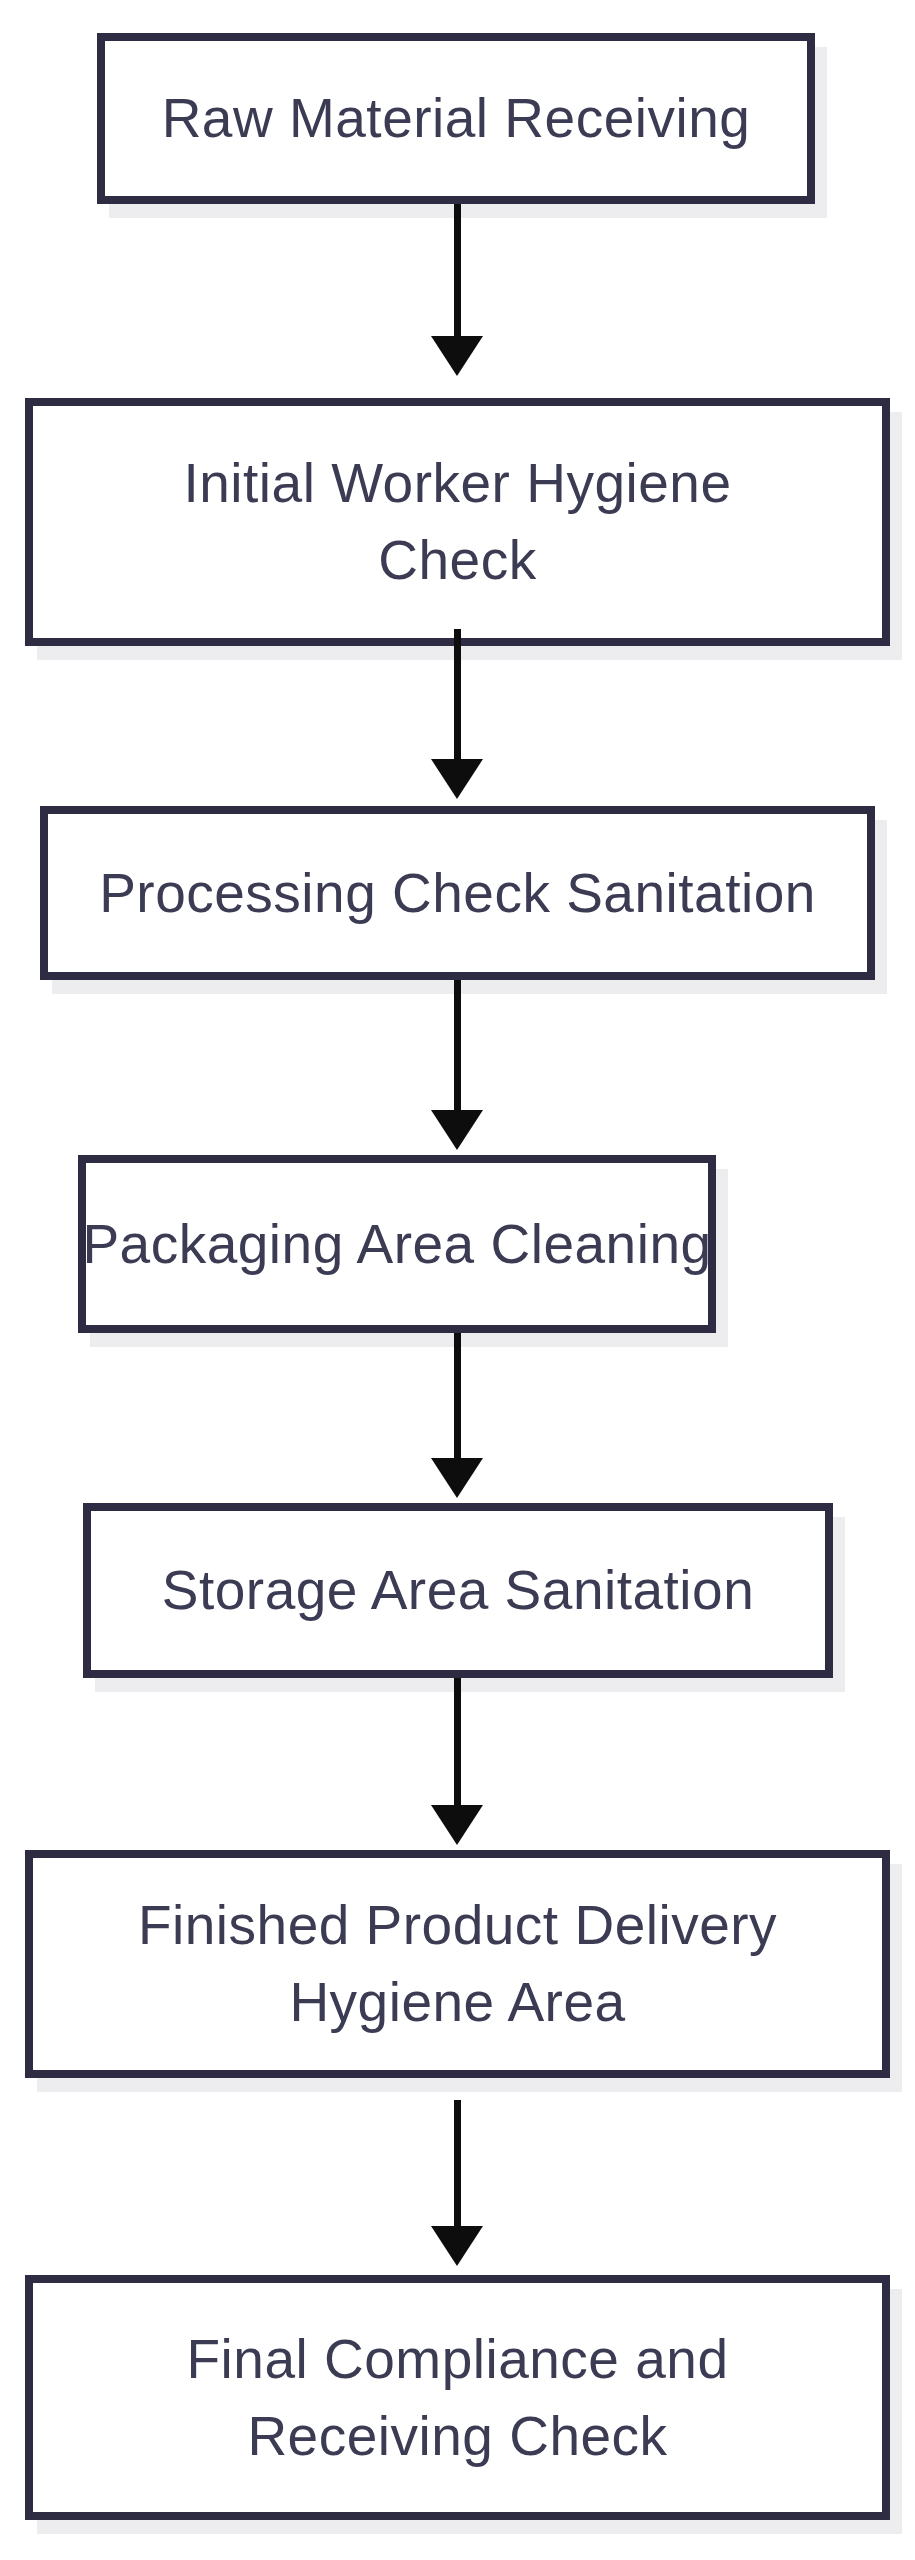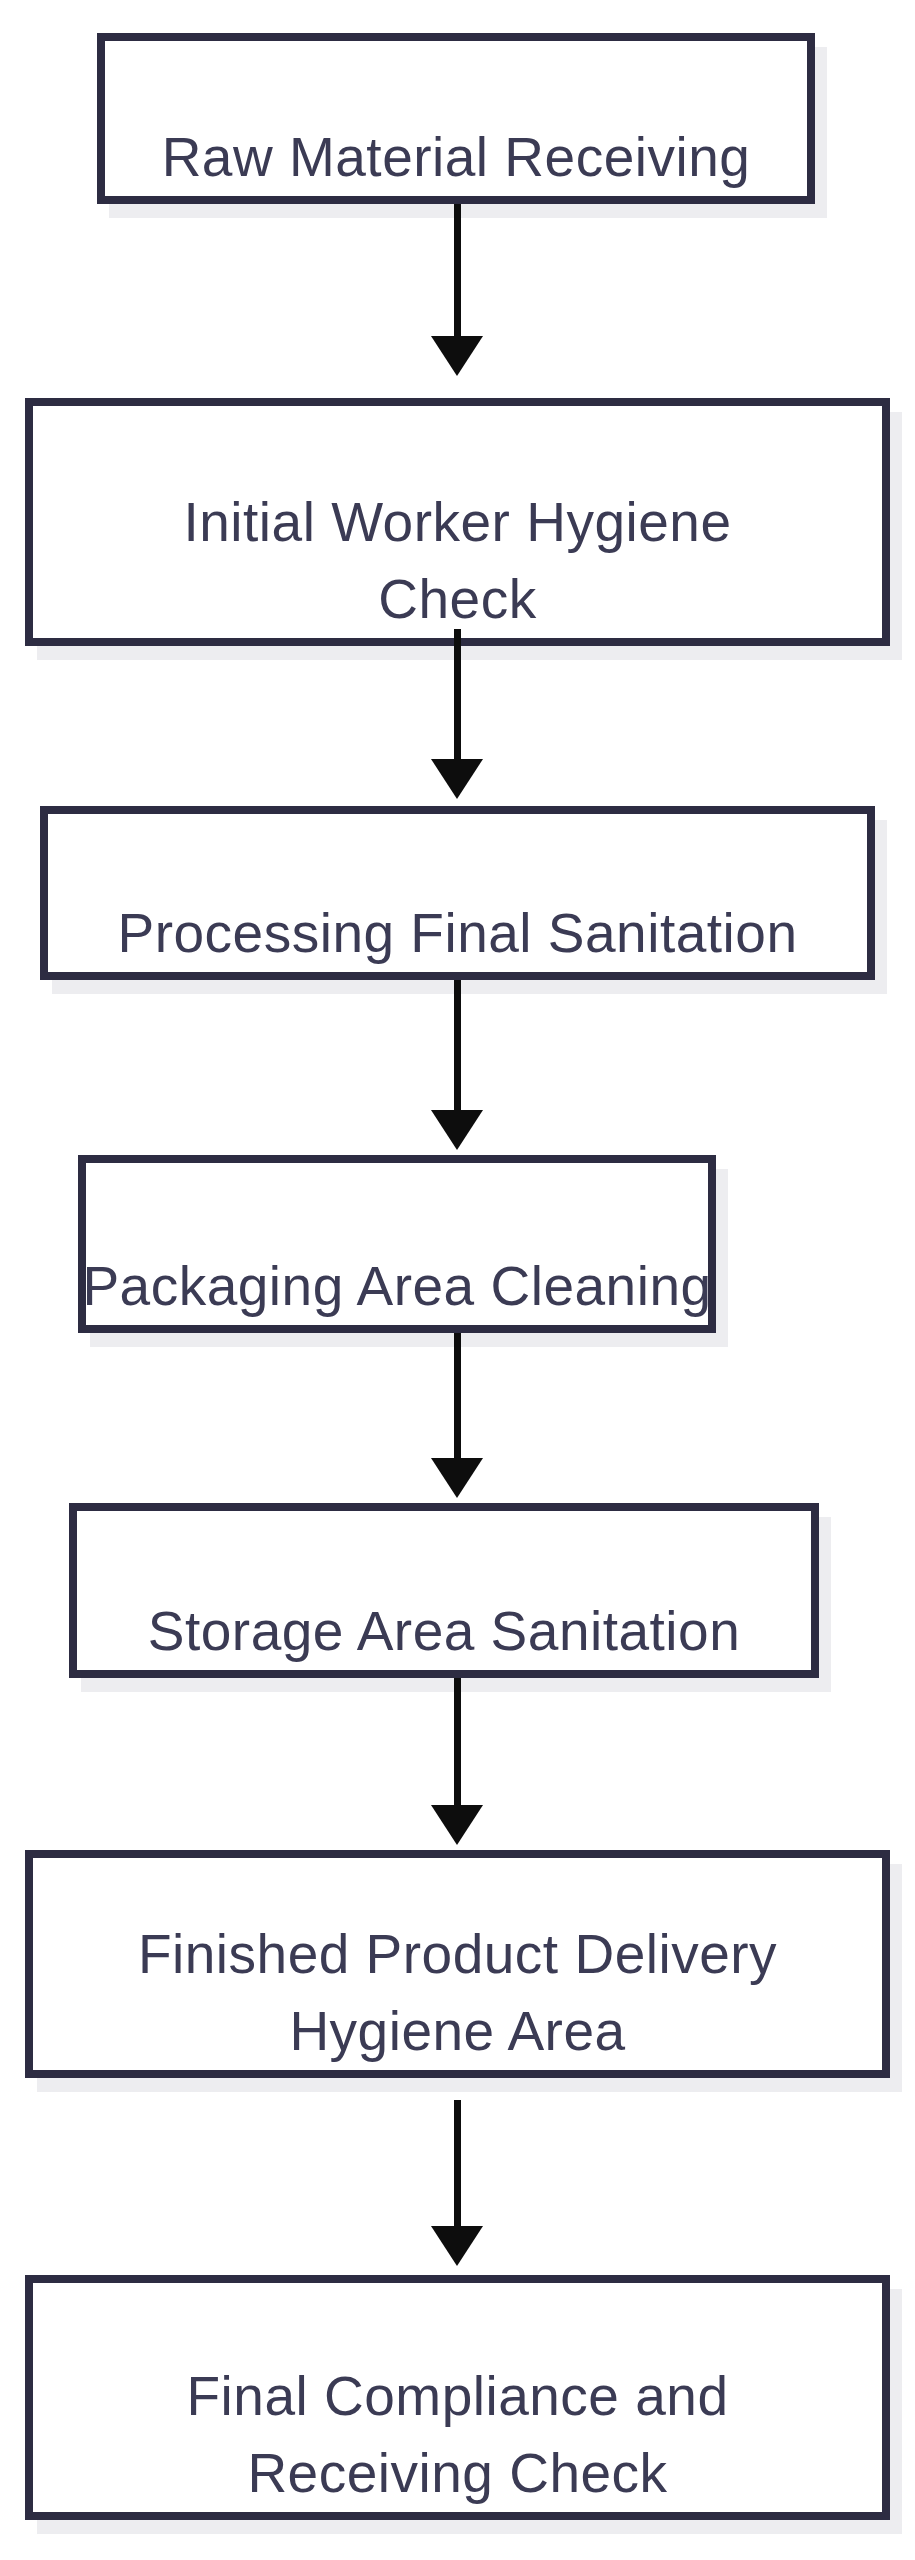--- a/index.html
+++ b/index.html
@@ -17,36 +17,36 @@
   }
   .node {
     position: absolute;
     box-sizing: border-box;
     background: #ffffff;
     border: 8px solid var(--border-color, #2d2c42);
     box-shadow: 12px 14px 0 0 var(--shadow-color, #ededf0);
     display: flex;
     flex-direction: column;
     align-items: center;
-    justify-content: flex-end;
+    justify-content: center;
     text-align: center;
     color: var(--text-color, #3b3b54);
     font-size: 55px;
     line-height: 1.4;
     letter-spacing: 0.5px;
   }
   .node .line { display: block; white-space: nowrap; }
   .node .line:empty { display: none; }
 
   
   .n1 { left:  97px; top:   33px; width: 718px; height: 171px; }
   .n2 { left:  25px; top:  398px; width: 865px; height: 248px; }
   .n3 { left:  40px; top:  806px; width: 835px; height: 174px; }
   .n4 { left:  78px; top: 1155px; width: 638px; height: 178px; }
-  .n5 { left:  69px; top: 1503px; width: 750px; height: 175px; }
+  .n5 { left:  83px; top: 1503px; width: 750px; height: 175px; }
   .n6 { left:  25px; top: 1850px; width: 865px; height: 228px; }
   .n7 { left:  25px; top: 2275px; width: 865px; height: 245px; }
 
   
   .arrow {
     position: absolute;
     left: 431px;
     width: 52px;
     display: flex;
     flex-direction: column;
@@ -91,21 +91,21 @@
     <span class="line">Initial Worker Hygiene</span>
     <span class="line">Check</span>
   </div>
 
   <div class="arrow a2">
     <div class="shaft"></div>
     <div class="head"></div>
   </div>
 
   <div class="node n3">
-    <span class="line">Processing Final Sanitation</span>
+    <span class="line">Processing Check Sanitation</span>
 
   </div>
 
   <div class="arrow a3">
     <div class="shaft"></div>
     <div class="head"></div>
   </div>
 
   <div class="node n4">
     <span class="line">Packaging Area Cleaning</span>

